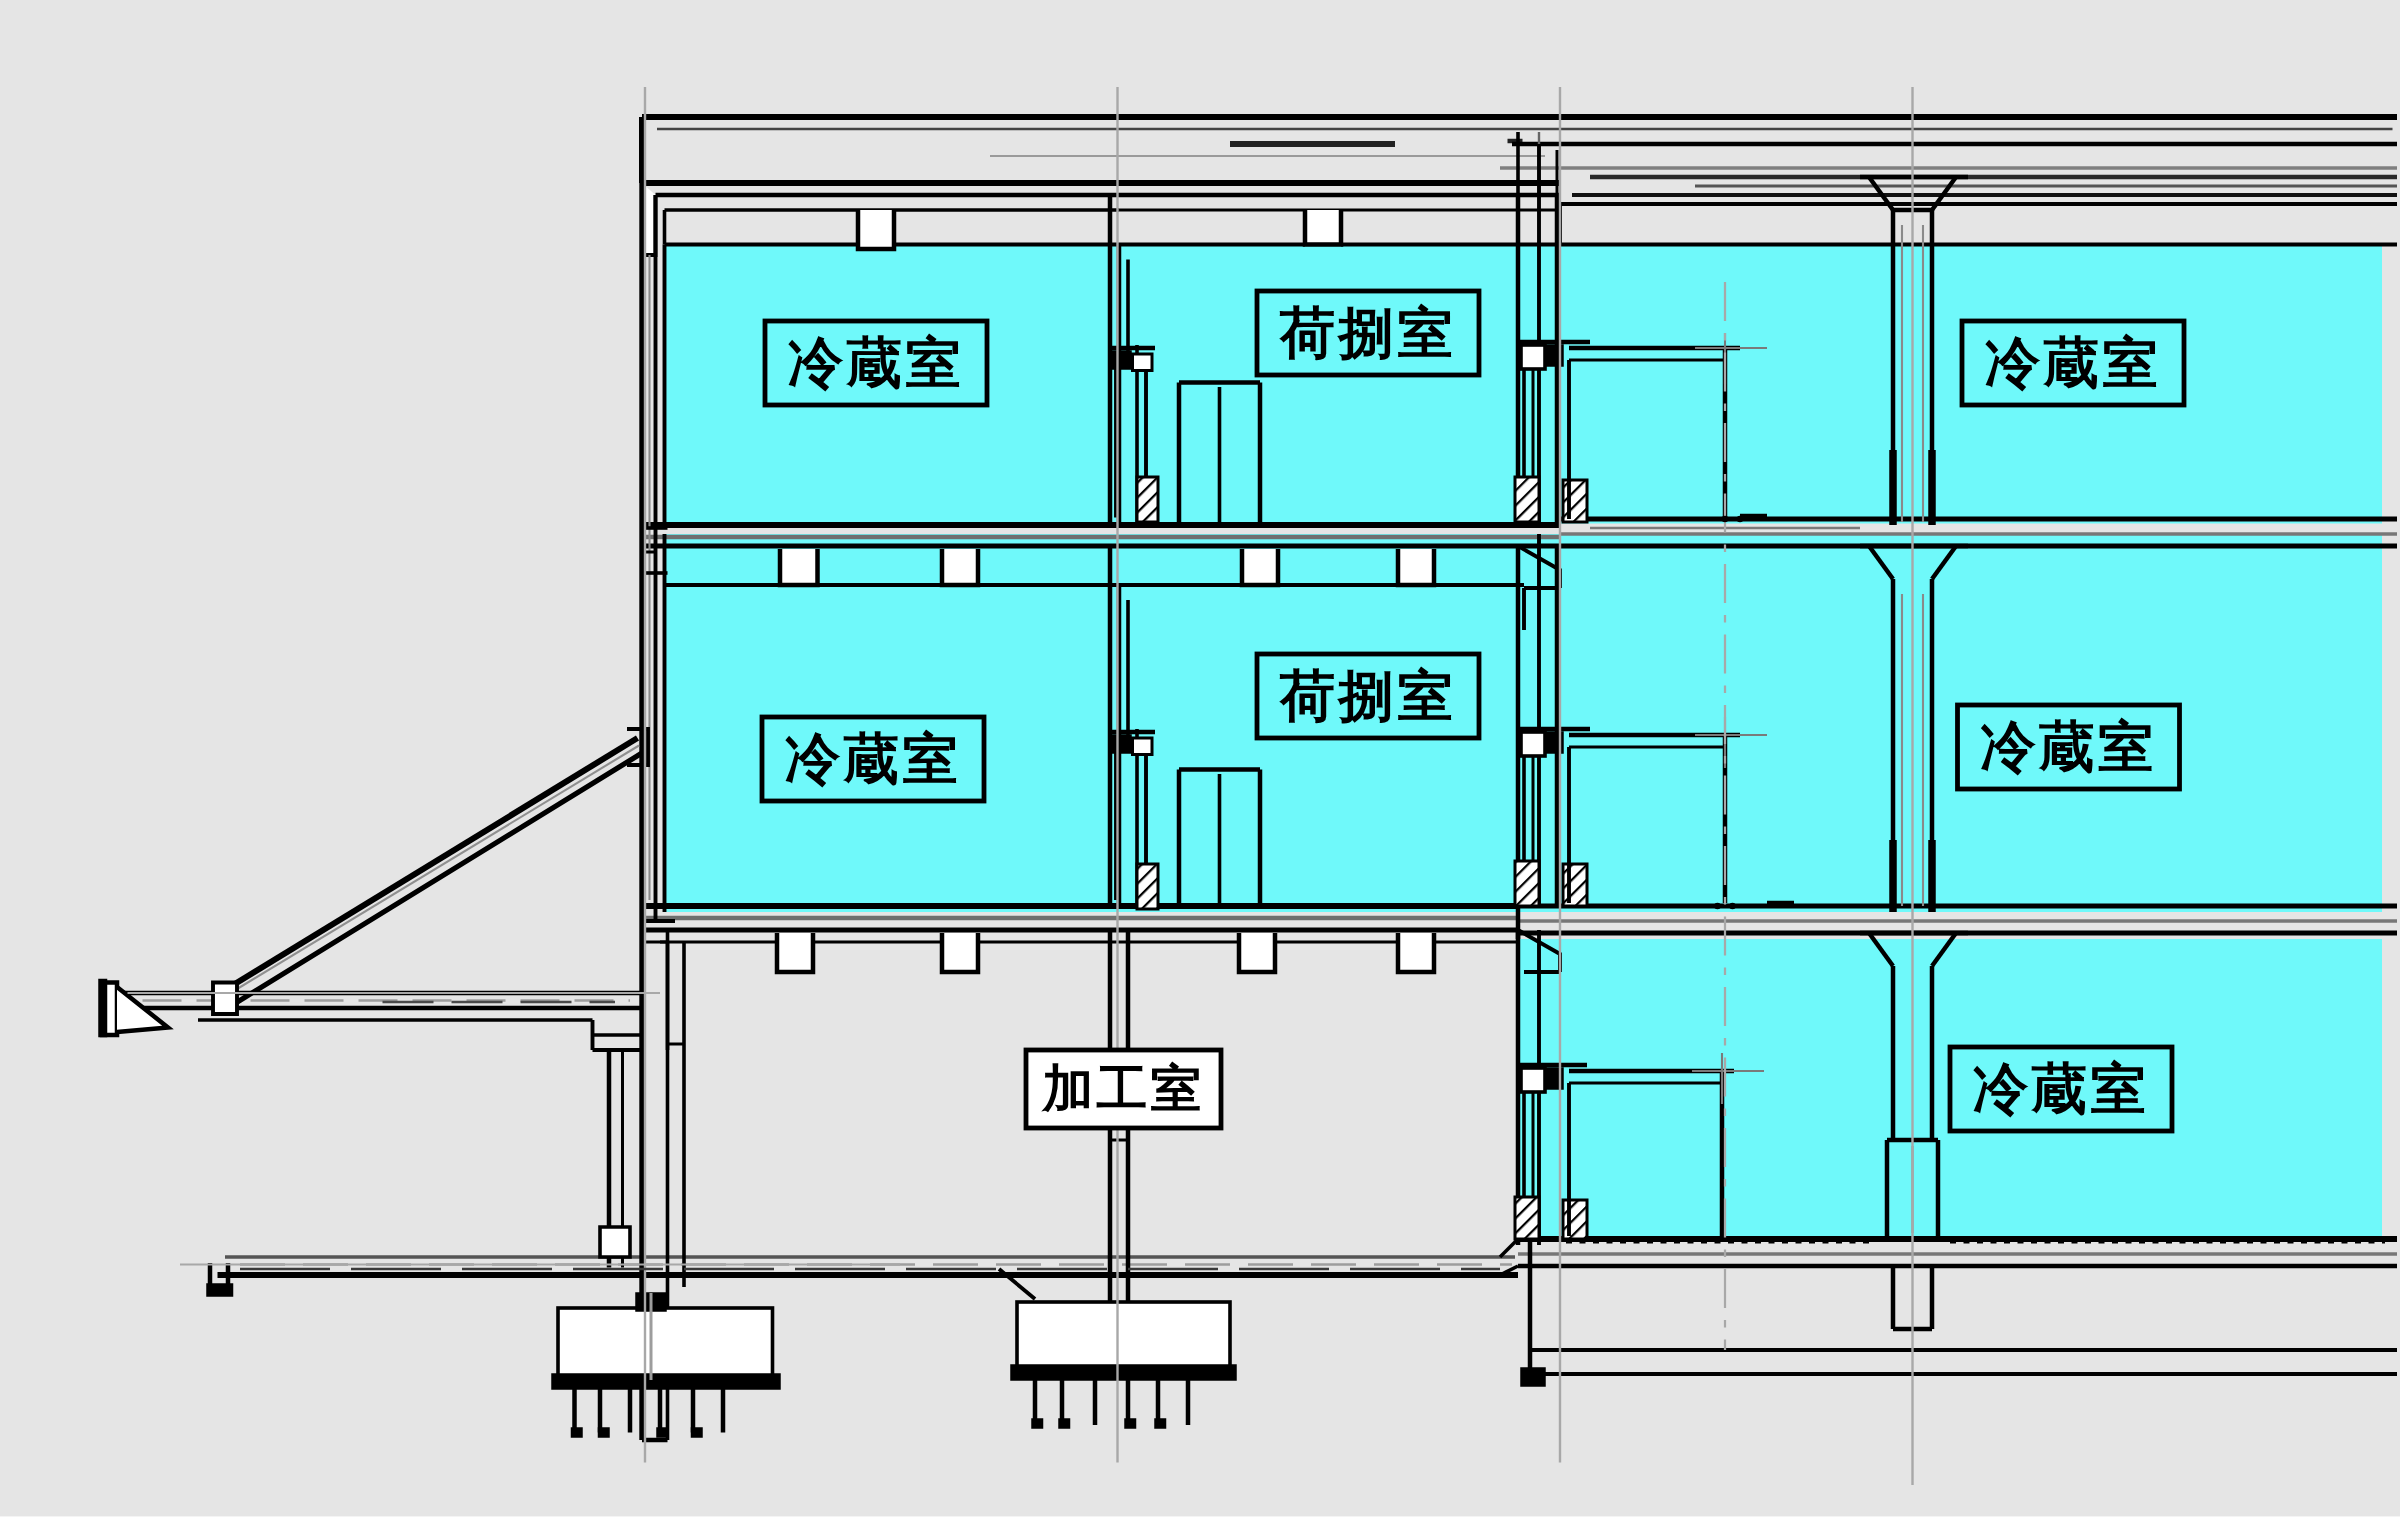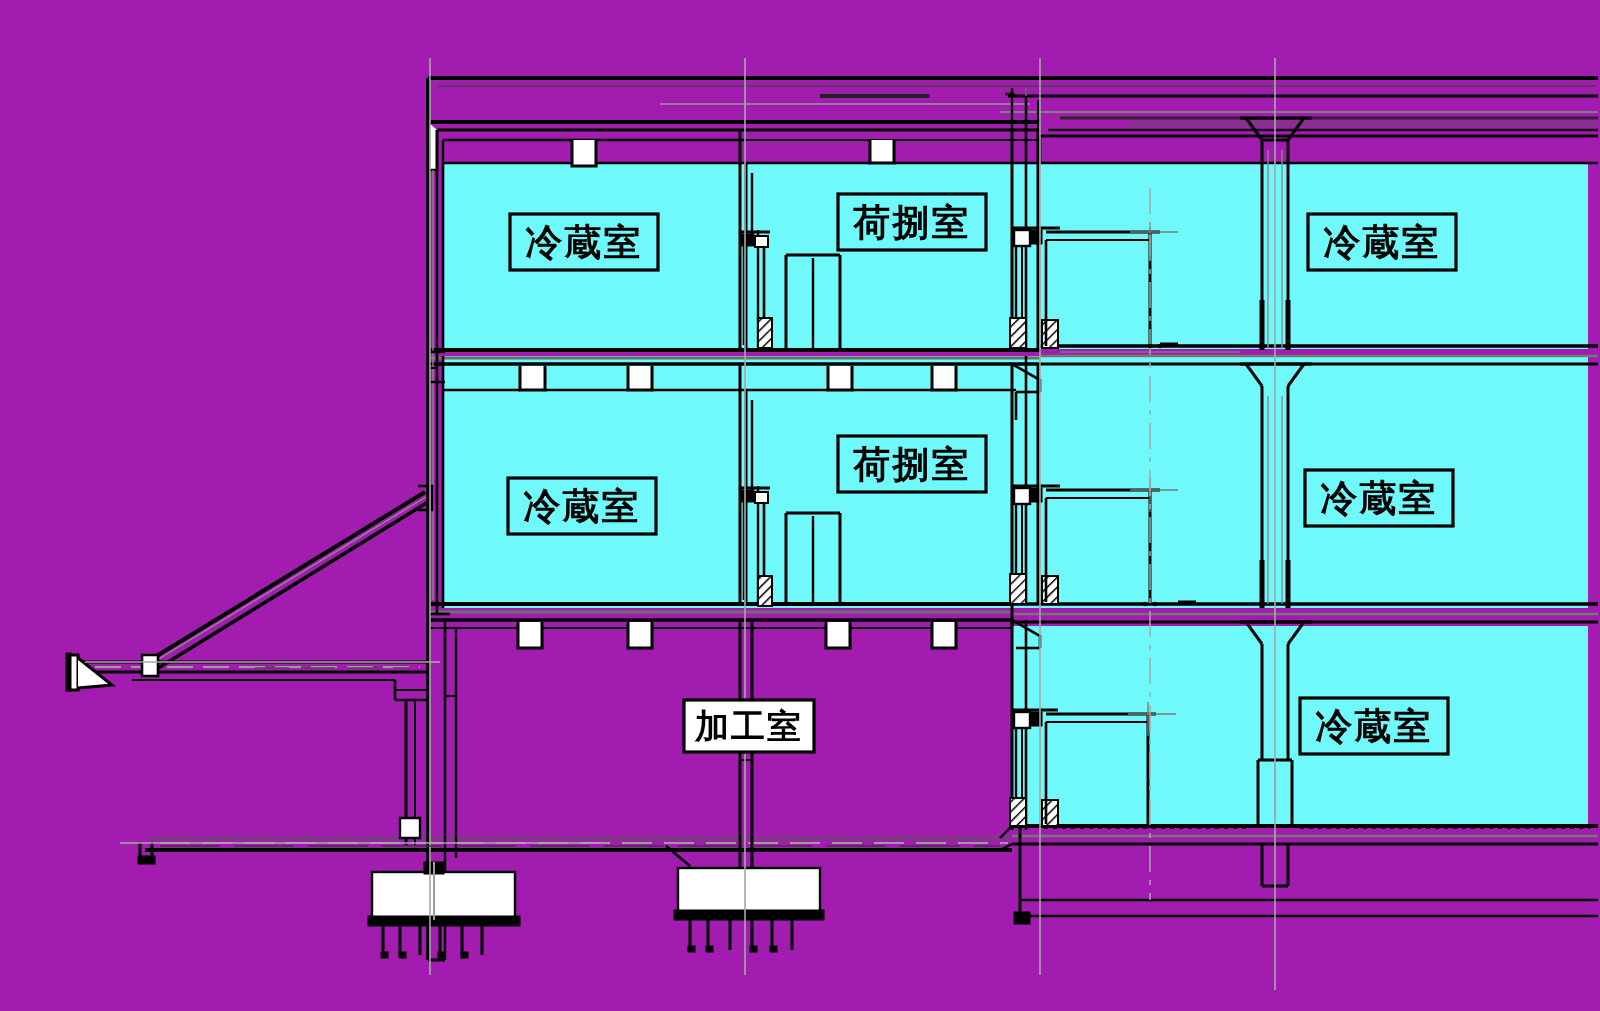--- a/index.html
+++ b/index.html
@@ -6,21 +6,21 @@
   html, body {
     margin: 0;
     padding: 0;
     background: #ffffff;
     font-family: "DejaVu Sans", "Liberation Sans", sans-serif;
   }
   #drawing-root {
     position: relative;
     width: 1600px;
     height: 1011px;
-    background: #a21caf;
+    background: #e5e5e5;
     overflow: hidden;
     text-align: right;
   }
   #section-svg {
     position: absolute;
     left: 0;
     top: 0;
     width: 1600px;
     height: 1011px;
     display: block;

